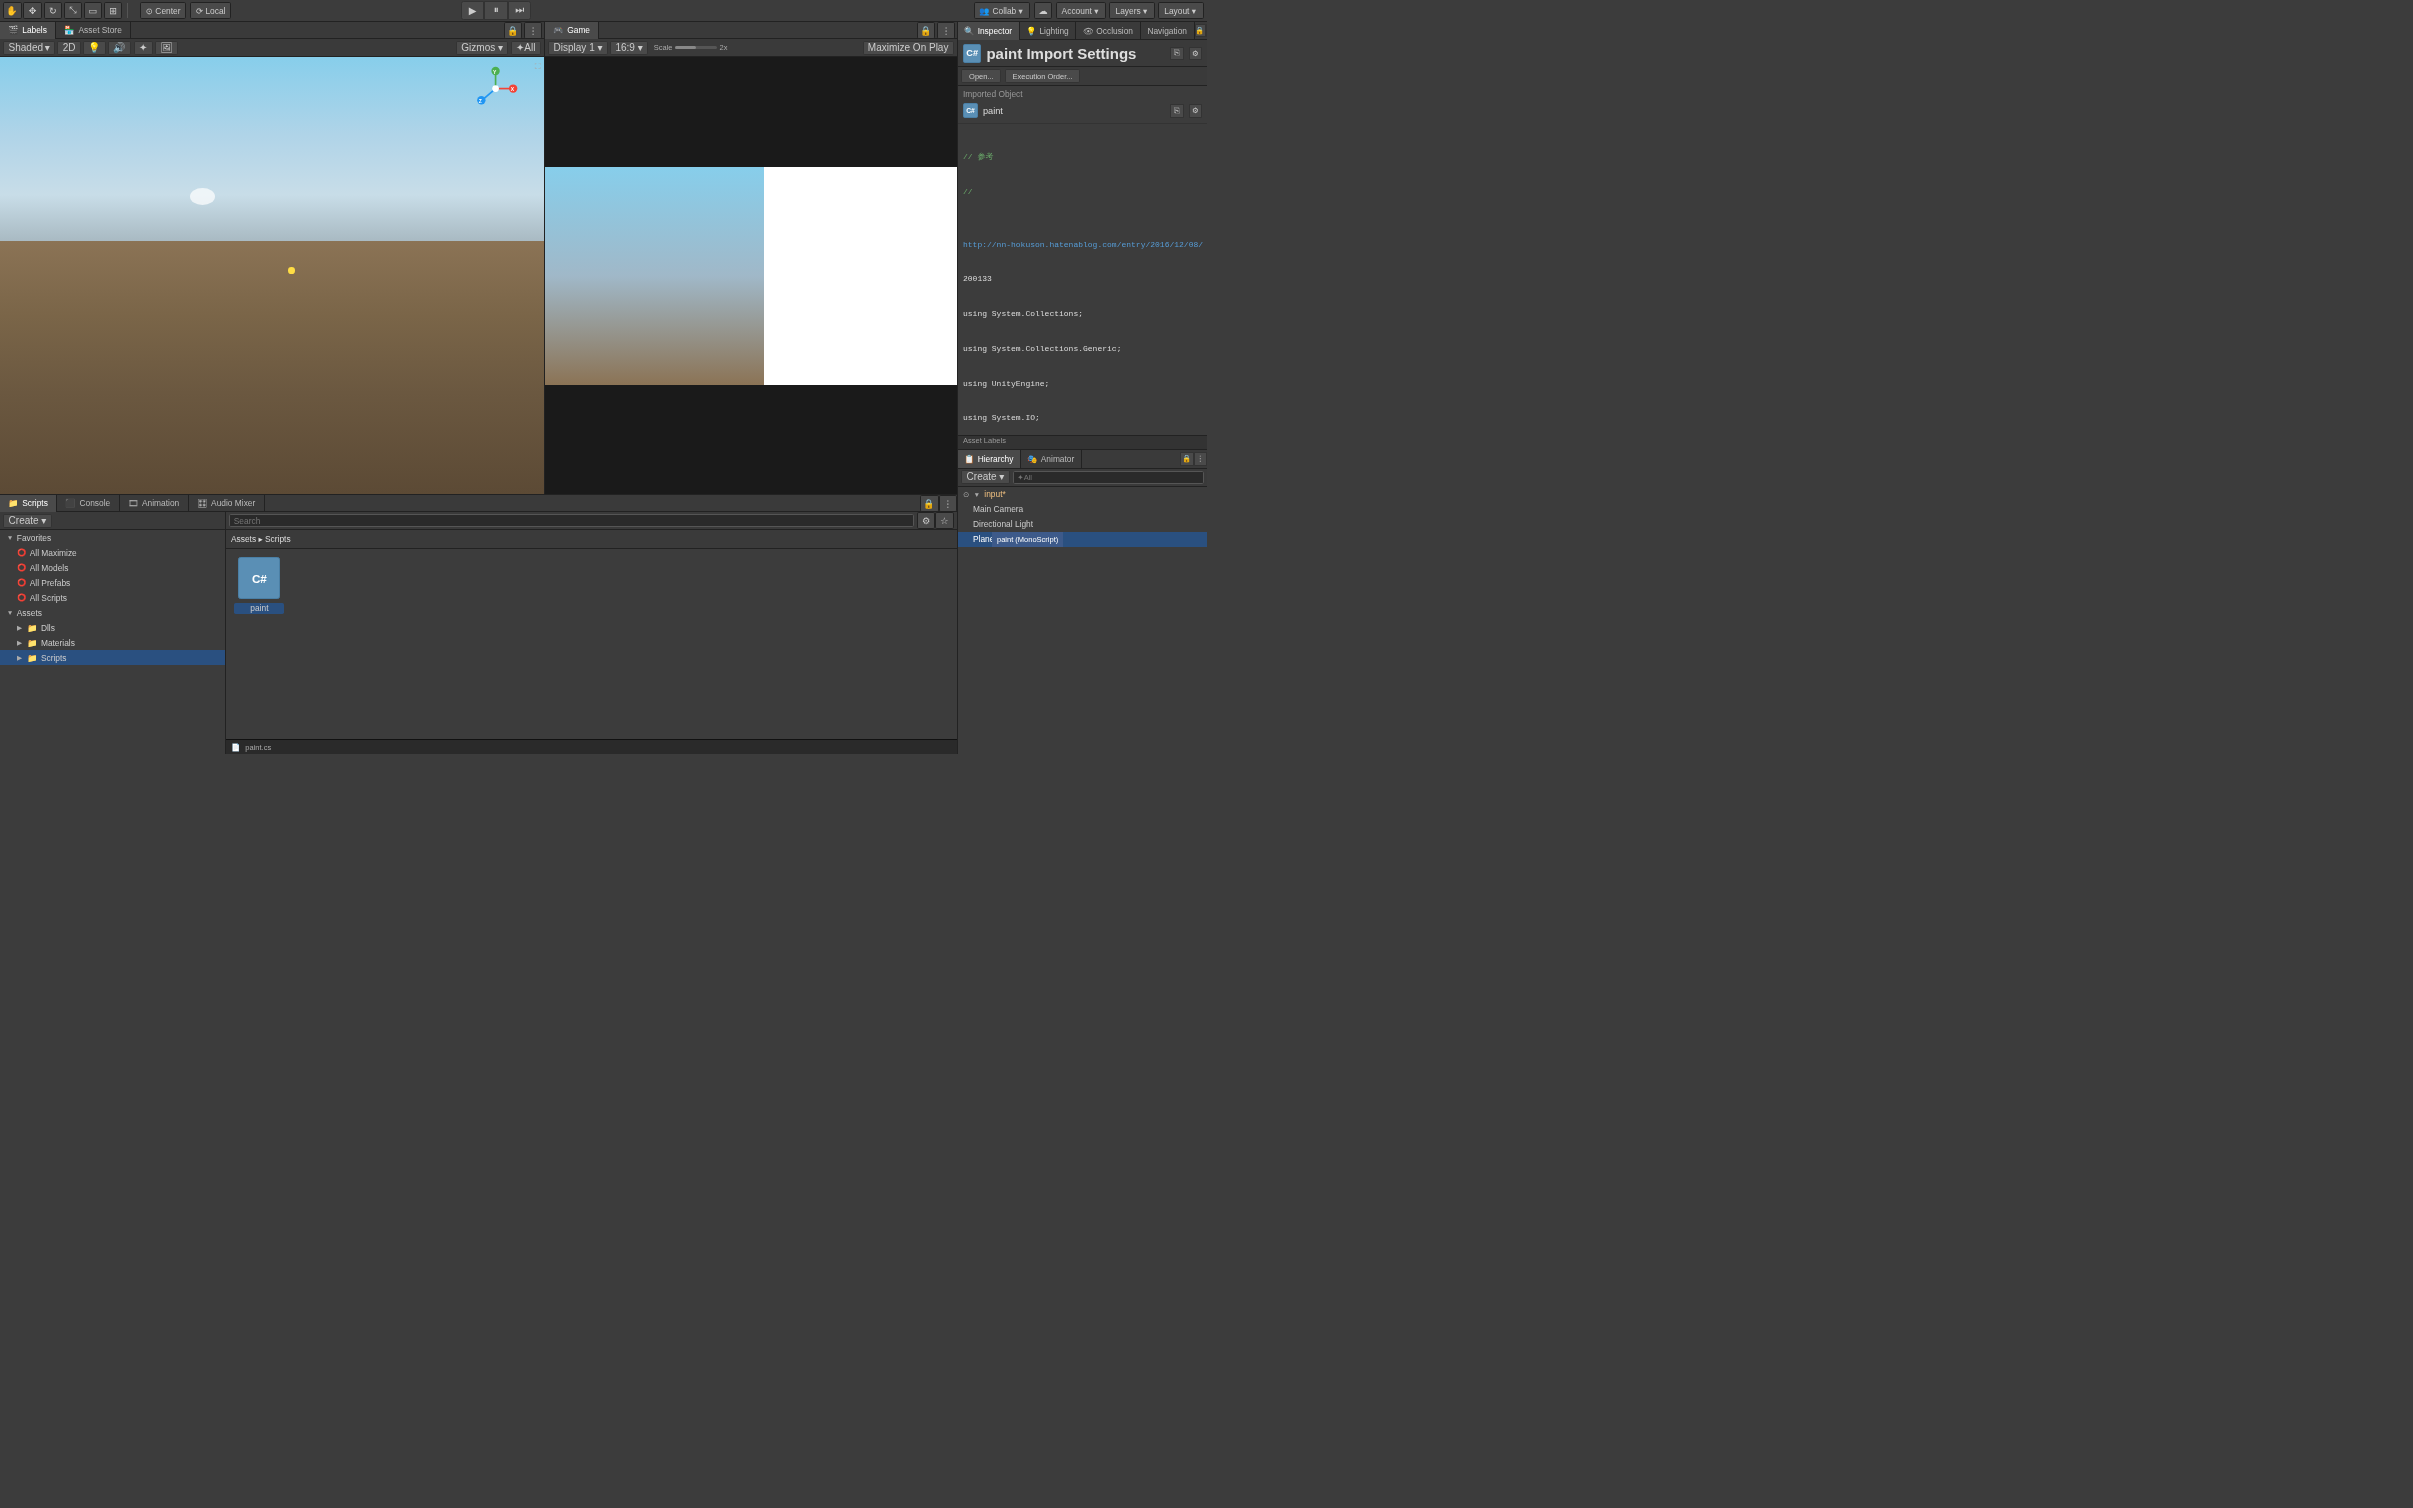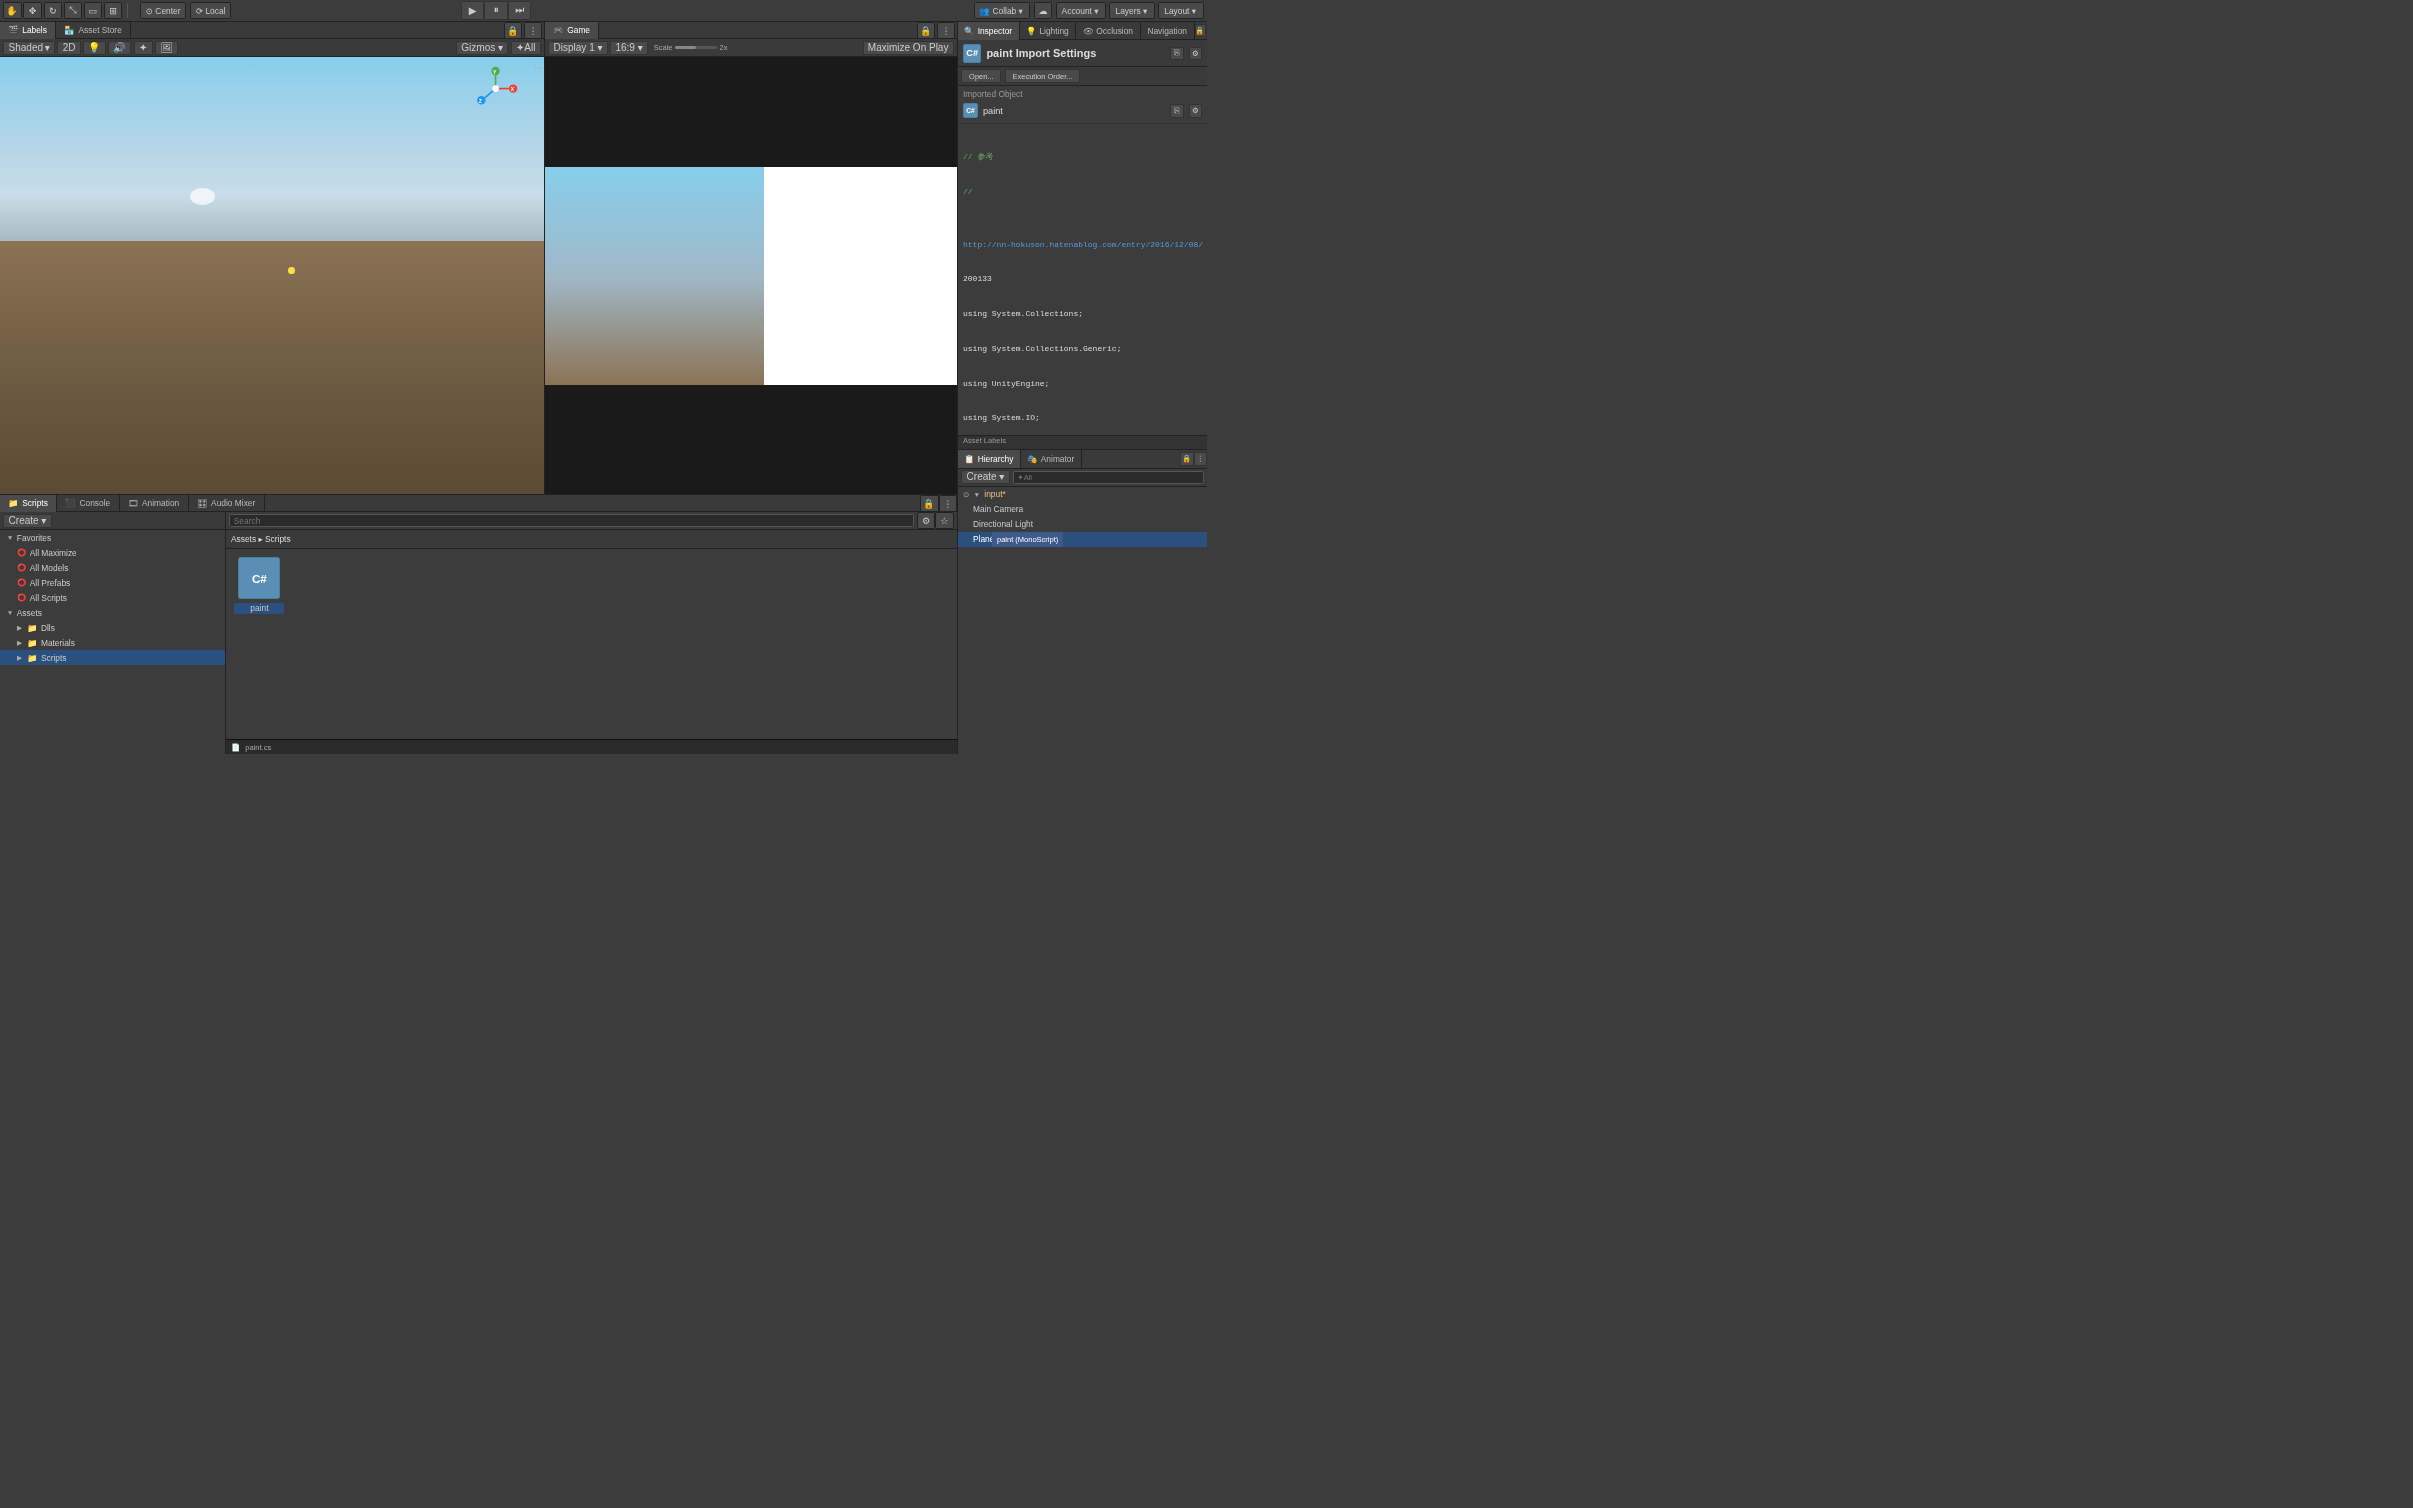--- a/index.html
+++ b/index.html
@@ -428,21 +428,21 @@
       border: 0.8px solid #4a7fa5;
       border-radius: 1.7px;
       display: flex;
       align-items: center;
       justify-content: center;
       font-size: 9.2px;
       font-weight: bold;
       color: #fff;
     }
     .inspector-title {
-      font-size: 11px;
+      font-size: 15px;
       color: #ddd;
       font-weight: bold;
       flex: 1;
     }
     .inspector-btn {
       width: 13.4px; height: 13.4px;
       background: #4a4a4a;
       border: 0.8px solid #333;
       color: #ccc;
       font-size: 7.5px;

